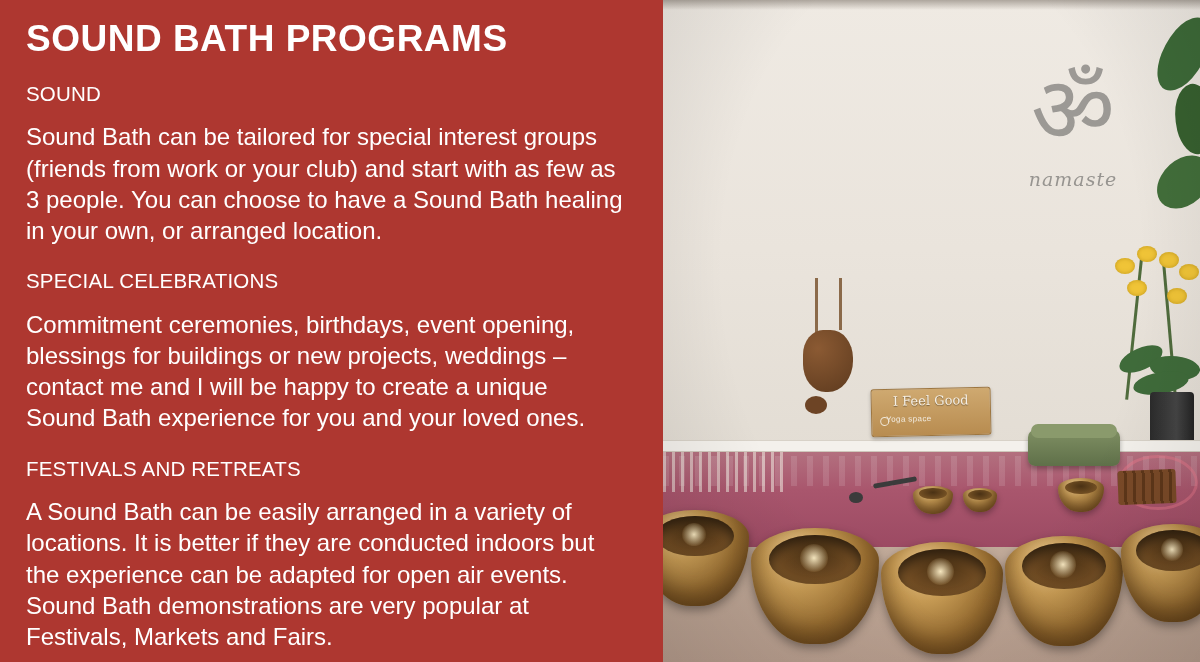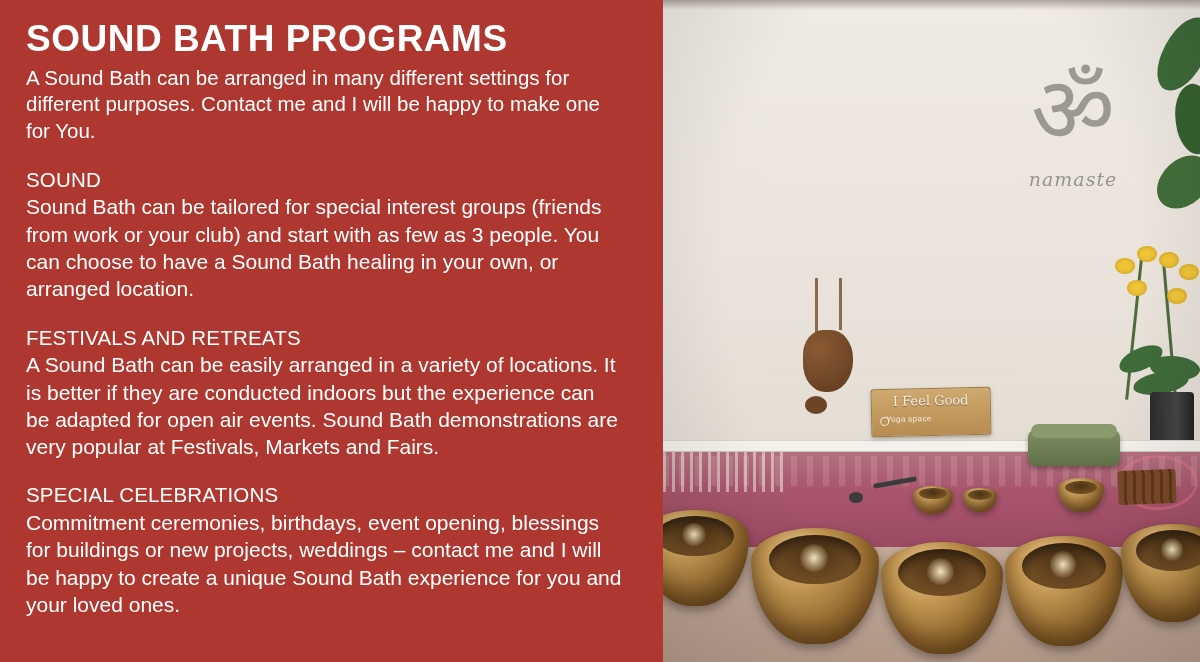--- a/index.html
+++ b/index.html
@@ -39,22 +39,23 @@
     line-height: 1.30;
     margin-bottom: 0;
   }
   .section { margin-top: 22px; }
   .section-head {
     font-size: 20.5px;
     line-height: 1.30;
     letter-spacing: 0.2px;
   }
   .section-body {
-    font-size: 21px;
+    font-size: 24px;
     line-height: 1.30;
+    margin-top: 14px;
   }
 
   
   .photo {
     position: relative;
     width: 537px;
     height: 662px;
     overflow: hidden;
     background: #e9e3dc;
   }
@@ -284,35 +285,34 @@
 </style>
 </head>
 <body>
 
 <div id="page">
 
   <div class="text-panel">
 
     <div class="panel-title">SOUND BATH PROGRAMS</div>
 
-    <div class="intro">A Sound Bath can be arranged in many different settings for different purposes. Contact me and I will be  happy to make one for You.</div>
 
     <div class="section">
       <div class="section-head">SOUND</div>
       <div class="section-body">Sound Bath can be tailored for special interest groups (friends from work or your club) and start with as few as  3 people. You can choose to have a Sound Bath healing  in your own, or arranged location.</div>
     </div>
 
     <div class="section">
+      <div class="section-head">SPECIAL CELEBRATIONS</div>
+      <div class="section-body">Commitment ceremonies, birthdays, event opening, blessings for buildings or new projects, weddings – contact me and I will be happy to create a unique Sound Bath experience for you and your loved ones.</div>
+    </div>
+
+    <div class="section">
       <div class="section-head"> FESTIVALS AND RETREATS</div>
       <div class="section-body">A Sound Bath can be easily arranged in a variety of locations. It is better if they are conducted indoors but the experience can be adapted for open air events. Sound Bath demonstrations are very popular at Festivals, Markets and Fairs.</div>
-    </div>
-
-    <div class="section">
-      <div class="section-head">SPECIAL CELEBRATIONS</div>
-      <div class="section-body">Commitment ceremonies, birthdays, event opening, blessings for buildings or new projects, weddings – contact me and I will be happy to create a unique Sound Bath experience for you and your loved ones.</div>
     </div>
   </div>
 
   <div class="photo">
     <div class="wall"></div>
     <div class="wall-top-shadow"></div>
 
     <div class="om">ॐ</div>
     <div class="namaste">namaste</div>
 

